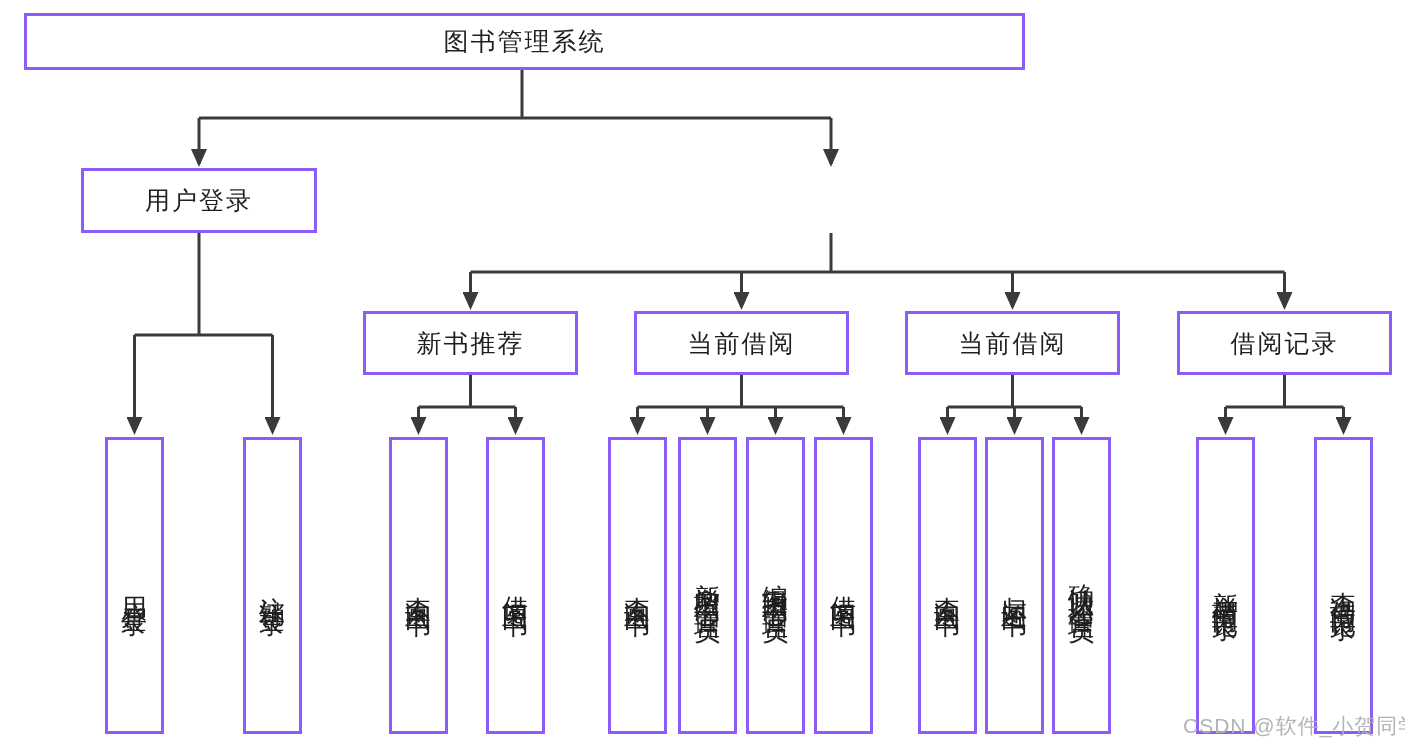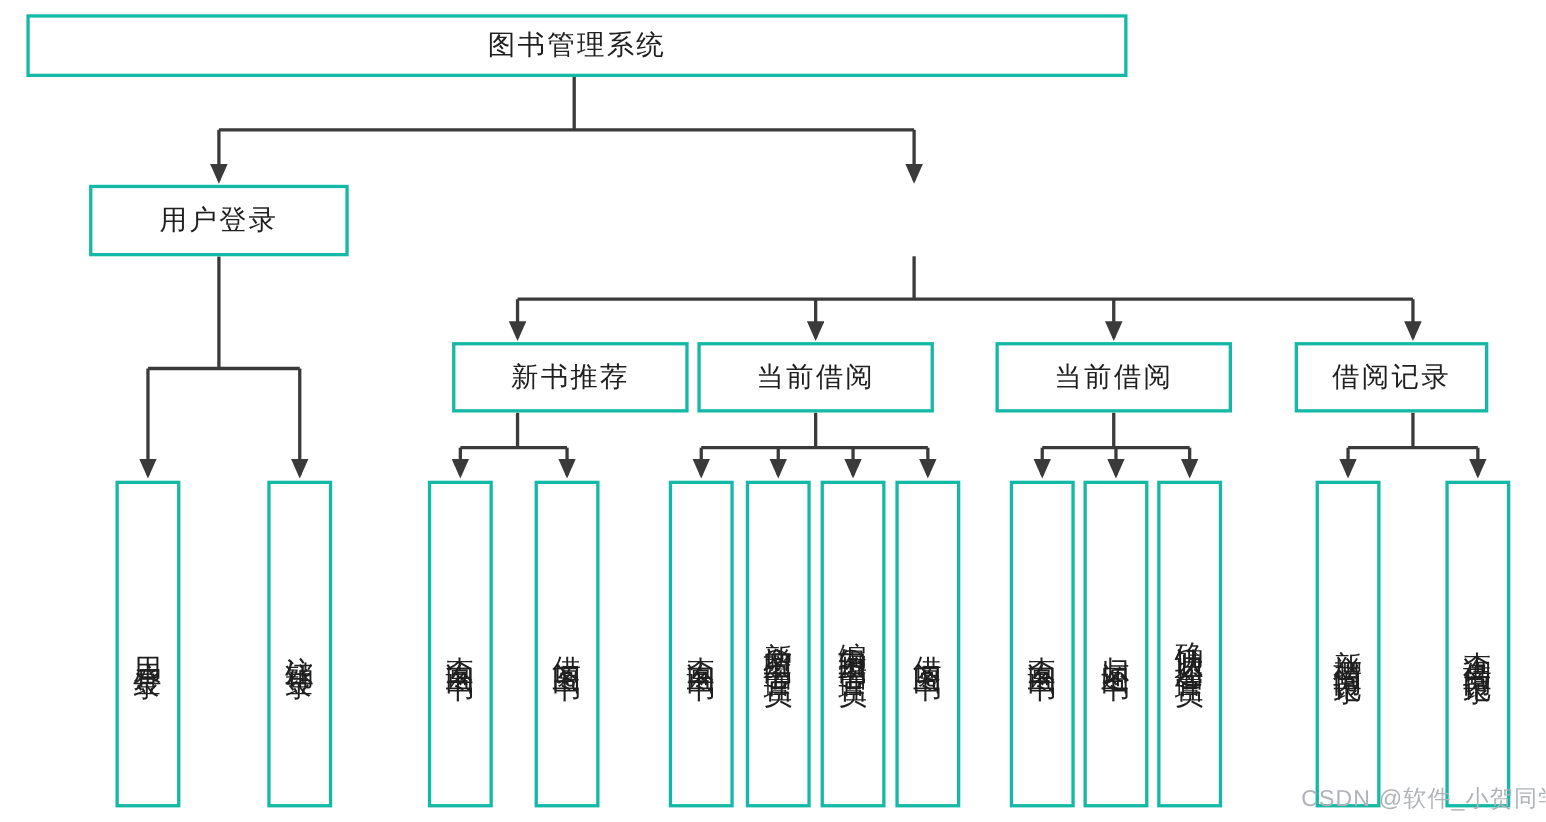--- a/index.html
+++ b/index.html
@@ -30,21 +30,21 @@
   }
   svg.connectors path {
     stroke: #3a3a3a;
     stroke-width: 3;
     fill: none;
   }
   .node {
     position: absolute;
     box-sizing: border-box;
     background: #ffffff;
-    border: 3px solid #14b8a6;
+    border: 3px solid #8b5cf6;
     display: flex;
     align-items: center;
     justify-content: center;
     z-index: 1;
     color: #1f1f1f;
   }
   .hbox {
     font-size: 25px;
     letter-spacing: 2px;
     line-height: 1;
@@ -121,24 +121,24 @@
     <path d="M1284.5 375 V407"></path>
     <path d="M1225.5 407 H1343.5"></path>
     <path d="M1225.5 407 V432" marker-end="url(#arrow)"></path>
     <path d="M1343.5 407 V432" marker-end="url(#arrow)"></path>
   </svg>
 
   <div class="node hbox" style="left:24px; top:13px; width:1001px; height:57px;">图书管理系统</div>
 
   <div class="node hbox" style="left:81px; top:168px; width:236px; height:65px;">用户登录</div>
 
-  <div class="node hbox" style="left:363px; top:311px; width:215px; height:64px;margin-left:48px;">新书推荐</div>
+  <div class="node hbox" style="left:363px; top:311px; width:215px; height:64px;">新书推荐</div>
   <div class="node hbox" style="left:634px; top:311px; width:215px; height:64px;">当前借阅</div>
   <div class="node hbox" style="left:905px; top:311px; width:215px; height:64px;">当前借阅</div>
-  <div class="node hbox" style="left:1177px; top:311px; width:176px; height:64px;">借阅记录</div>
+  <div class="node hbox" style="left:1177px; top:311px; width:215px; height:64px;">借阅记录</div>
 
   <div class="node vbox" style="left:105px;">用户登录</div>
   <div class="node vbox" style="left:243px;">注销登录</div>
 
   <div class="node vbox" style="left:389px;">查询图书</div>
   <div class="node vbox" style="left:486px;">借阅图书</div>
 
   <div class="node vbox" style="left:608px;">查询图书</div>
   <div class="node vbox" style="left:678px;">新增图书（管理员）</div>
   <div class="node vbox" style="left:746px;">编辑图书（管理员）</div>

